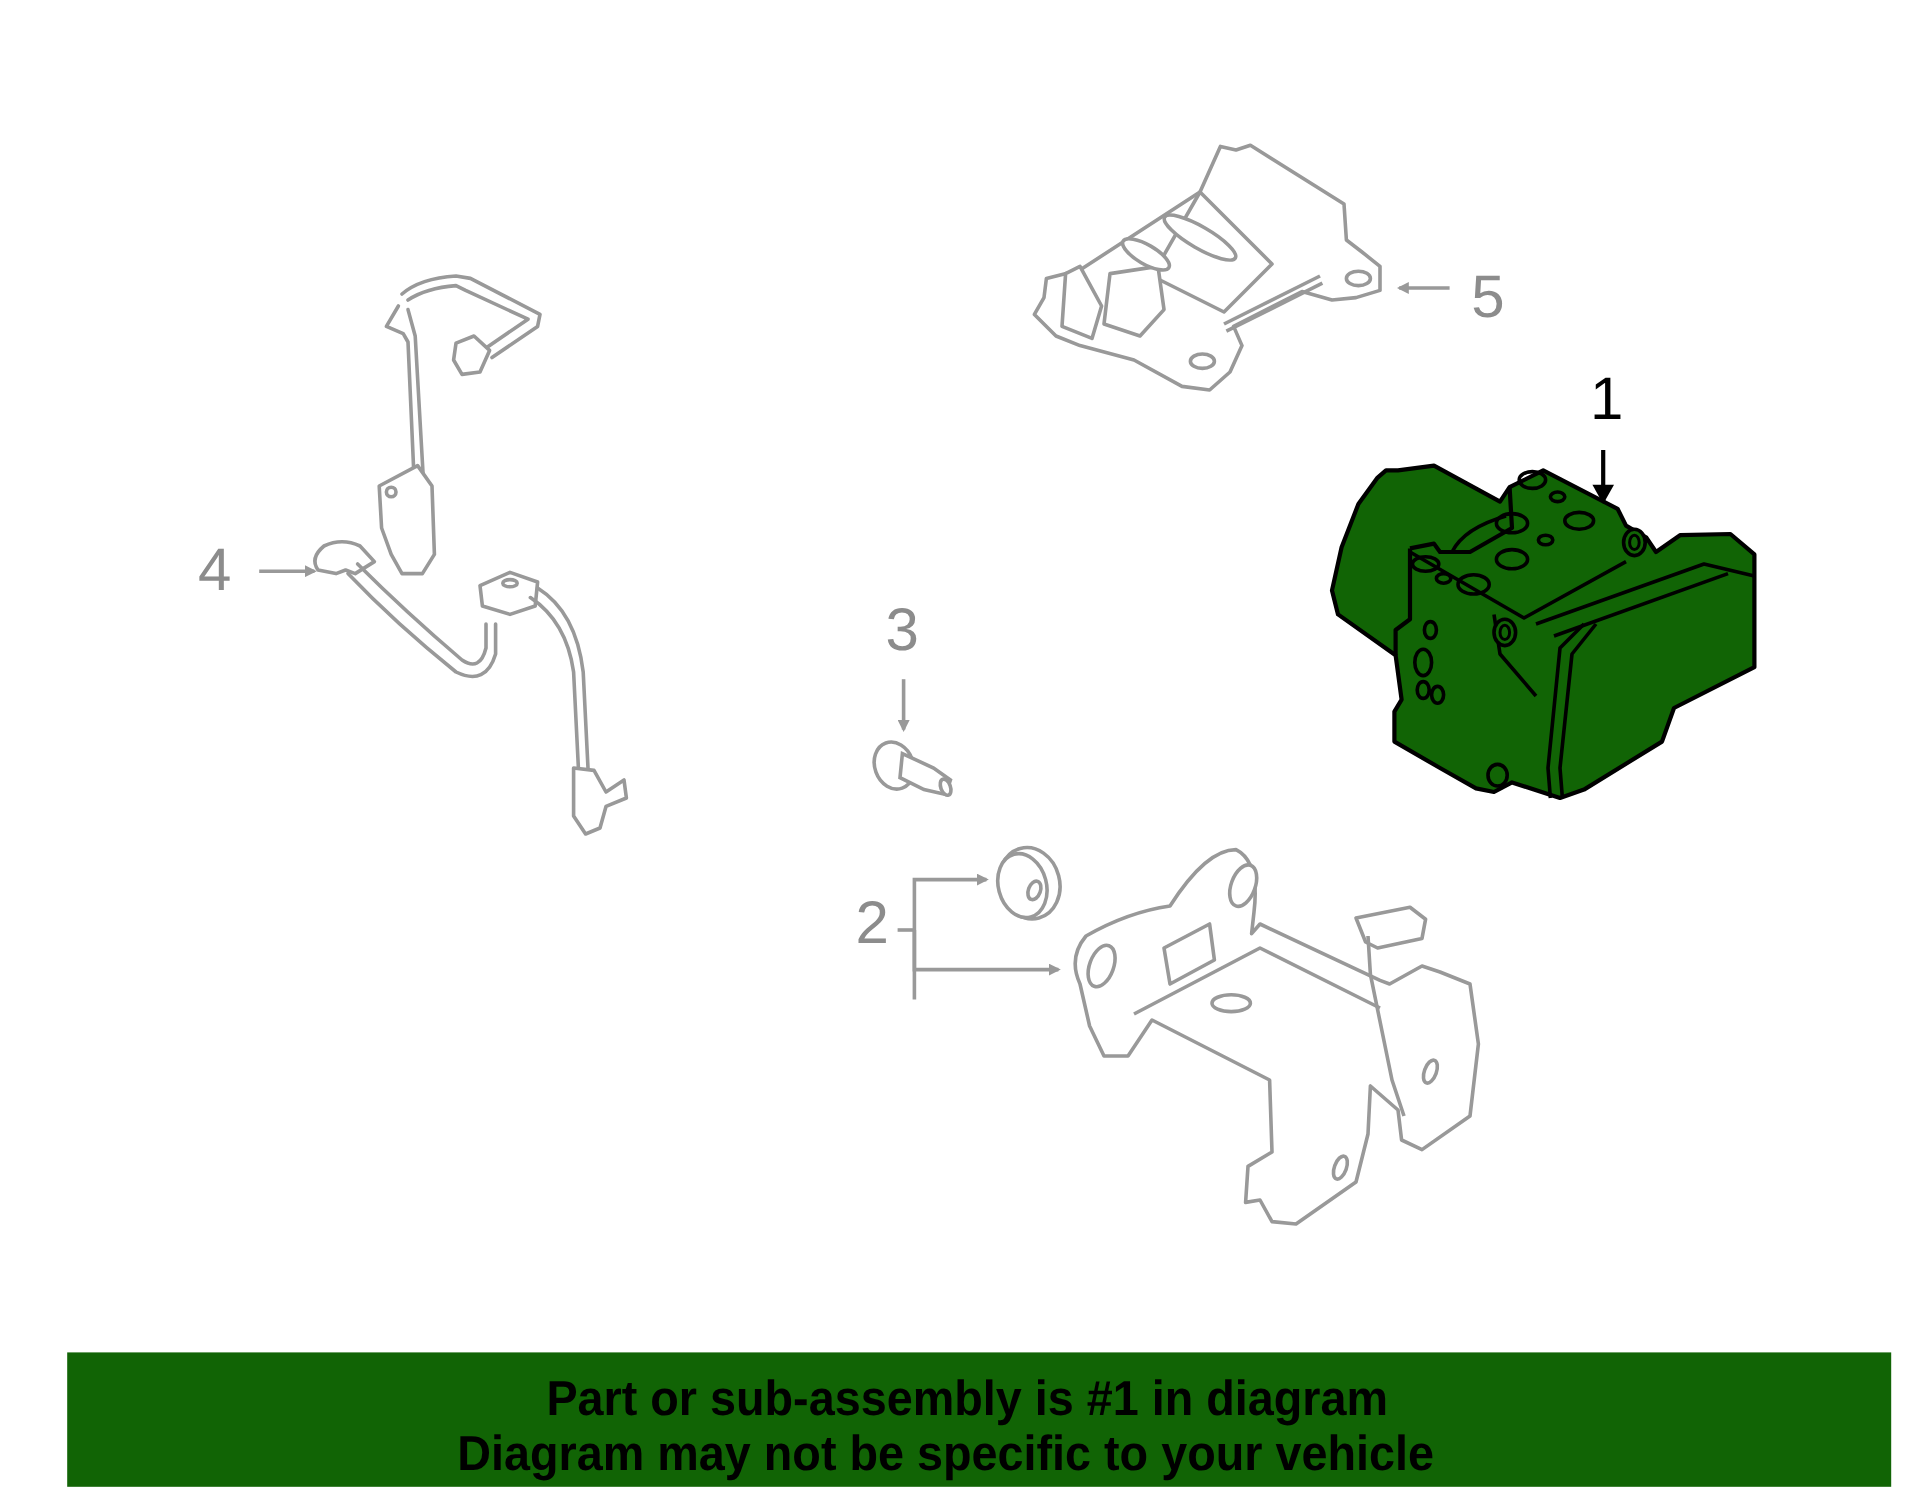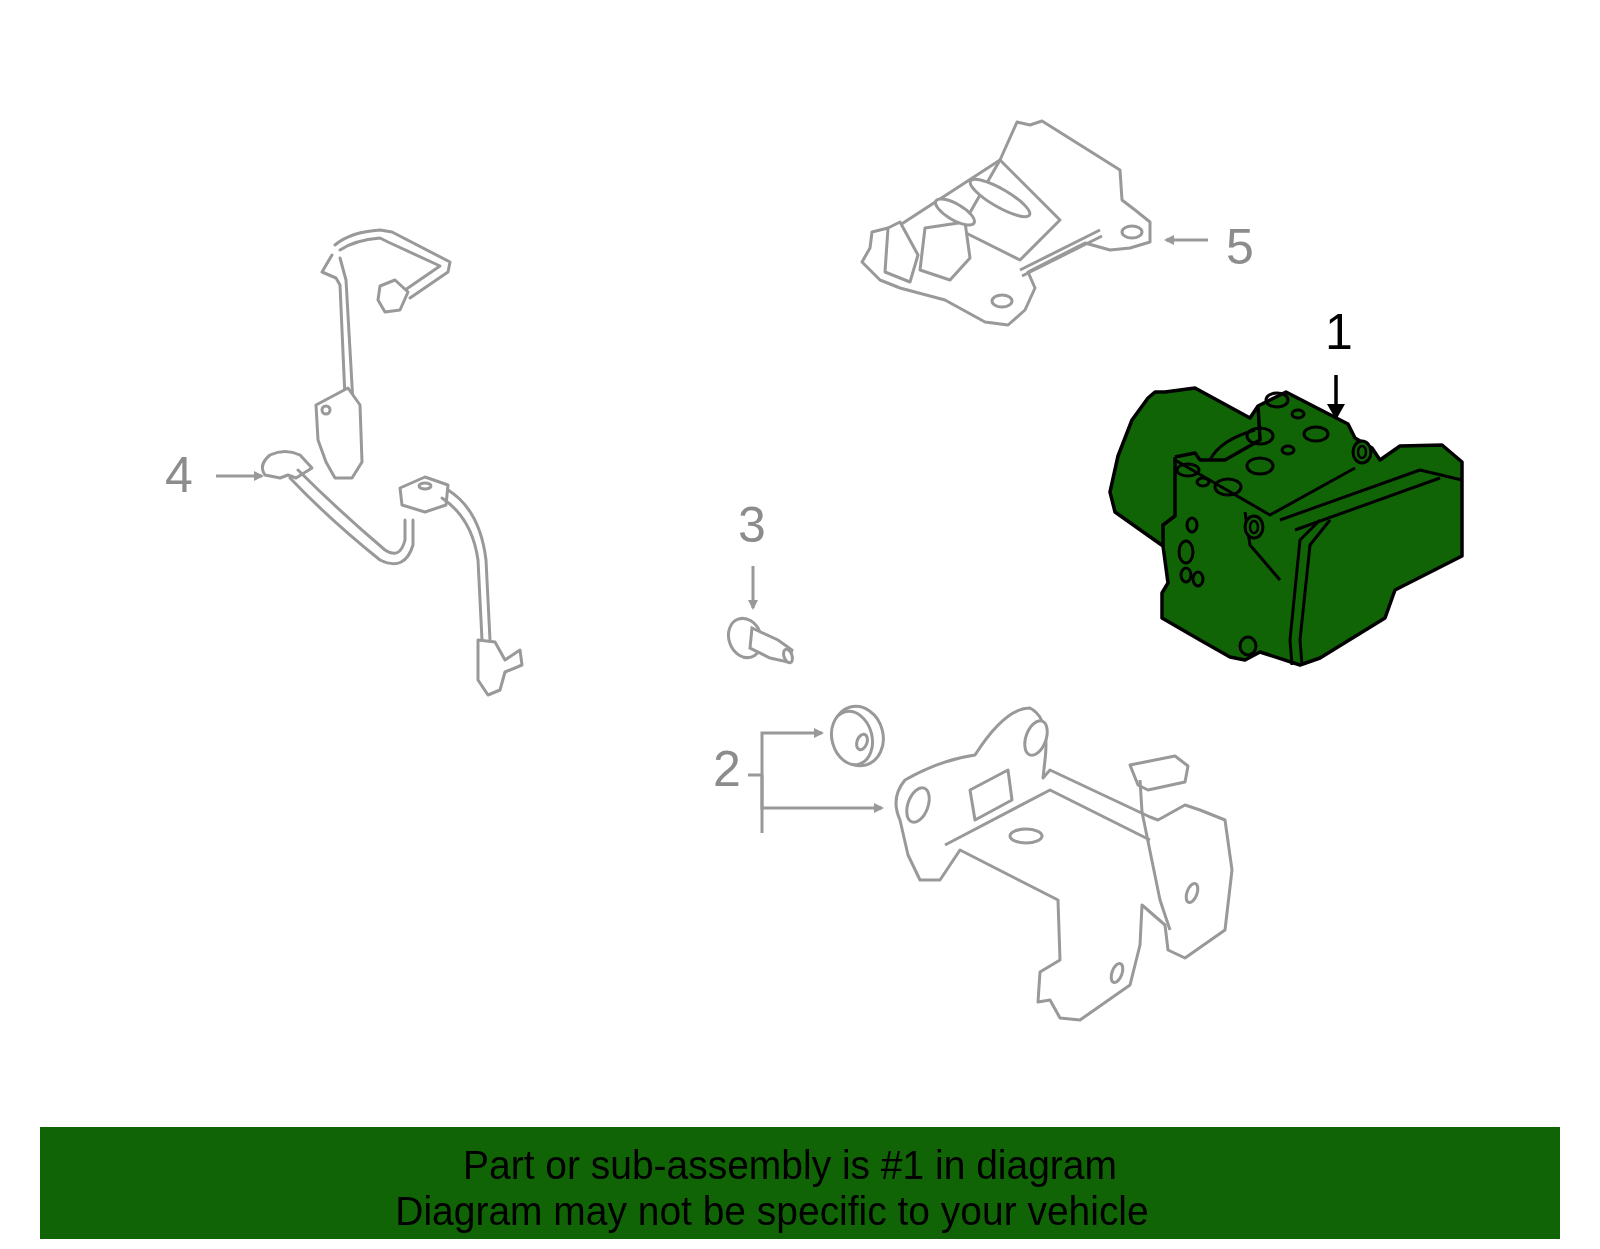--- a/index.html
+++ b/index.html
@@ -2,22 +2,22 @@
 <html><head>
   <meta charset="utf-8">
   <style>
     html, body { margin: 0; padding: 0; background: #ffffff; }
     body { width: 1600px; height: 1249px; position: relative; overflow: hidden;
            font-family: "Liberation Sans", sans-serif; }
     #diagram { position: absolute; left: 0; top: 0; width: 1600px; height: 1249px; }
     .callout { position: absolute; font-family: "Liberation Sans", sans-serif;
                font-size: 50px; line-height: 50px; color: #8c8c8c; }
     .callout.active { color: #000000; }
-    #banner { position: absolute; left: 40px; top: 1127px; width: 1520px; height: 112px;
-              background: #116405; }
+    #banner { position: absolute; left: 56px; top: 1127px; width: 1520px; height: 112px;
+              background: #116405; font-weight: bold; }
     #banner .line { position: absolute; left: 0; width: 1000px; text-align: center;
                     font-family: "Liberation Sans", sans-serif; font-size: 41px;
                     line-height: 44px; color: #000000; transform: scaleX(0.95);
                     transform-origin: center; }
     #banner .l1 { top: 16px; left: 250px; }
     #banner .l2 { top: 62px; left: 232px; }
   </style>
 </head>
 <body>
 

